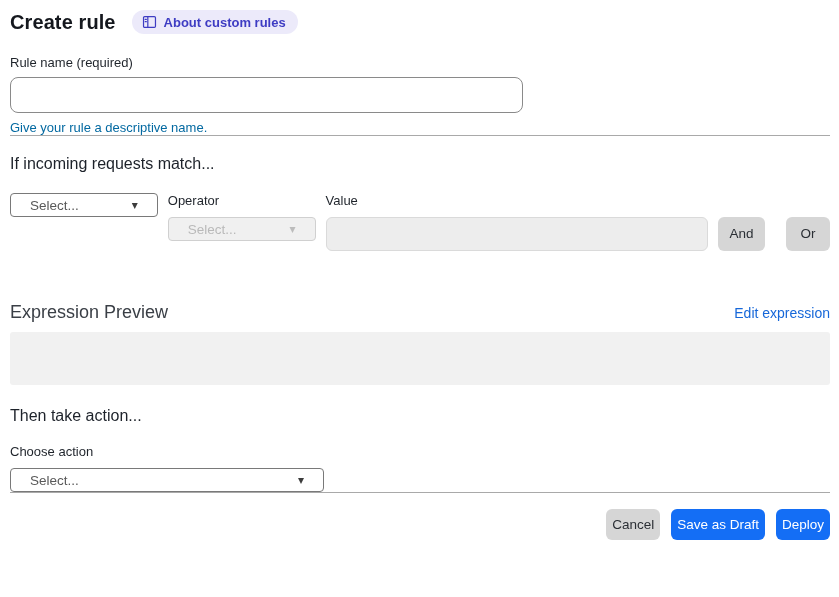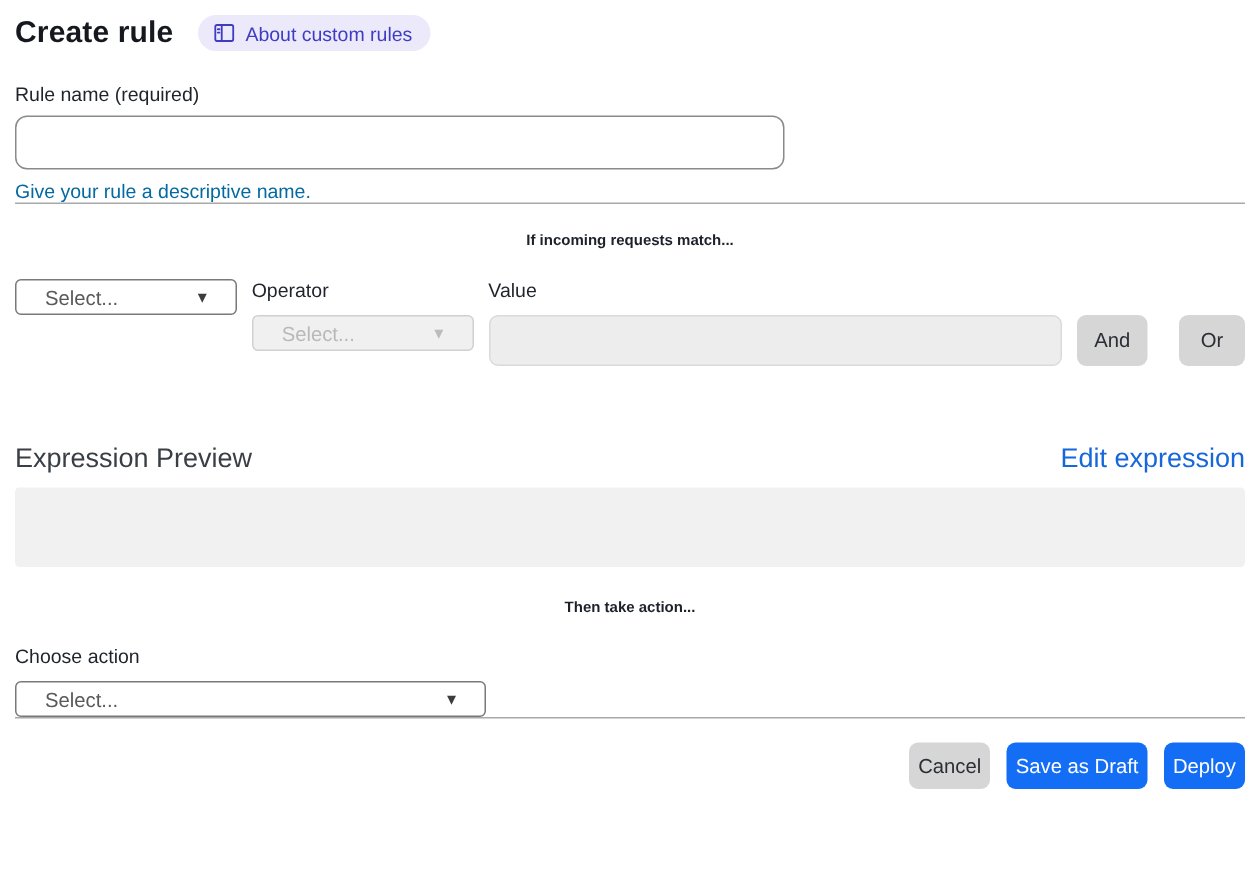--- a/index.html
+++ b/index.html
@@ -17,39 +17,40 @@
   .page-title { font-size: 20px; font-weight: 700; color: #15181e; letter-spacing: .1px; text-align: center; }
   .about-badge {
     display: inline-flex; align-items: center; gap: 7px;
     background: var(--badge-bg, #eceafa);
     color: var(--badge-text, #3e3cc3);
     font-size: 13px; line-height: 1;
     padding: 5px 12px 5px 10px;
     border-radius: 14px;
     text-decoration: none;
     cursor: pointer;
+    font-weight: bold;
   }
   .about-badge svg { display: block; }
 
   
   .rule-name-block { margin-top: 21px; }
   .field-label { display: block; font-size: 13px; color: #1f242b; margin-bottom: 7px; }
   .rule-name-input {
     width: 513px; height: 36px;
     border: 1px solid #8a8a8a; border-radius: 8px;
     font-family: inherit; font-size: 14px; color: #1f2329;
     padding: 0 11px; background: #fff; outline: none;
   }
   .helper-text { margin-top: 7px; font-size: 13px; color: #0369a1; }
 
   hr.divider { border: none; border-top: 1px solid #a9a9a9; margin: 0; }
   .divider-top { margin-top: 22px; }
 
   
-  .section-heading { font-size: 10px; font-weight: 700; color: #1d222a; text-align: center; }
+  .section-heading { font-size: 16px; font-weight: 400; color: #1d222a; }
   .match-heading { margin-top: 19px; }
   .condition-row { display: flex; margin-top: 20px; align-items: flex-start; }
   .cond-col .field-label { margin-bottom: 9px; }
   .col-field { width: 148px; margin-right: 10px; }
   .col-operator { width: 148px; margin-right: 10px; }
   .col-value { width: 383px; }
 
   .select-control {
     height: 24px; border-radius: 4px;
     display: flex; align-items: center; justify-content: space-between;
@@ -79,21 +80,21 @@
   }
   .andor-group .btn { height: 34px; }
   .btn-and { width: 47px; }
   .btn-or  { width: 44px; }
 
   
   .expression-block { margin-top: 51px; }
   .expression-header { display: flex; justify-content: space-between; align-items: baseline; }
   .expression-label { font-size: 18px; color: #3a3f46; }
   .edit-expression-link {
-    font-size: 18px; color: var(--link-blue, #1667d9);
+    font-size: 14px; color: var(--link-blue, #1667d9);
     text-decoration: none; cursor: pointer;
   }
   .expression-preview-box {
     margin-top: 9px; height: 53px; width: 100%;
     background: #f1f1f1; border-radius: 3px;
     font-size: 13px; color: #555; padding: 8px 10px;
   }
 
   
   .action-heading { margin-top: 22px; }

